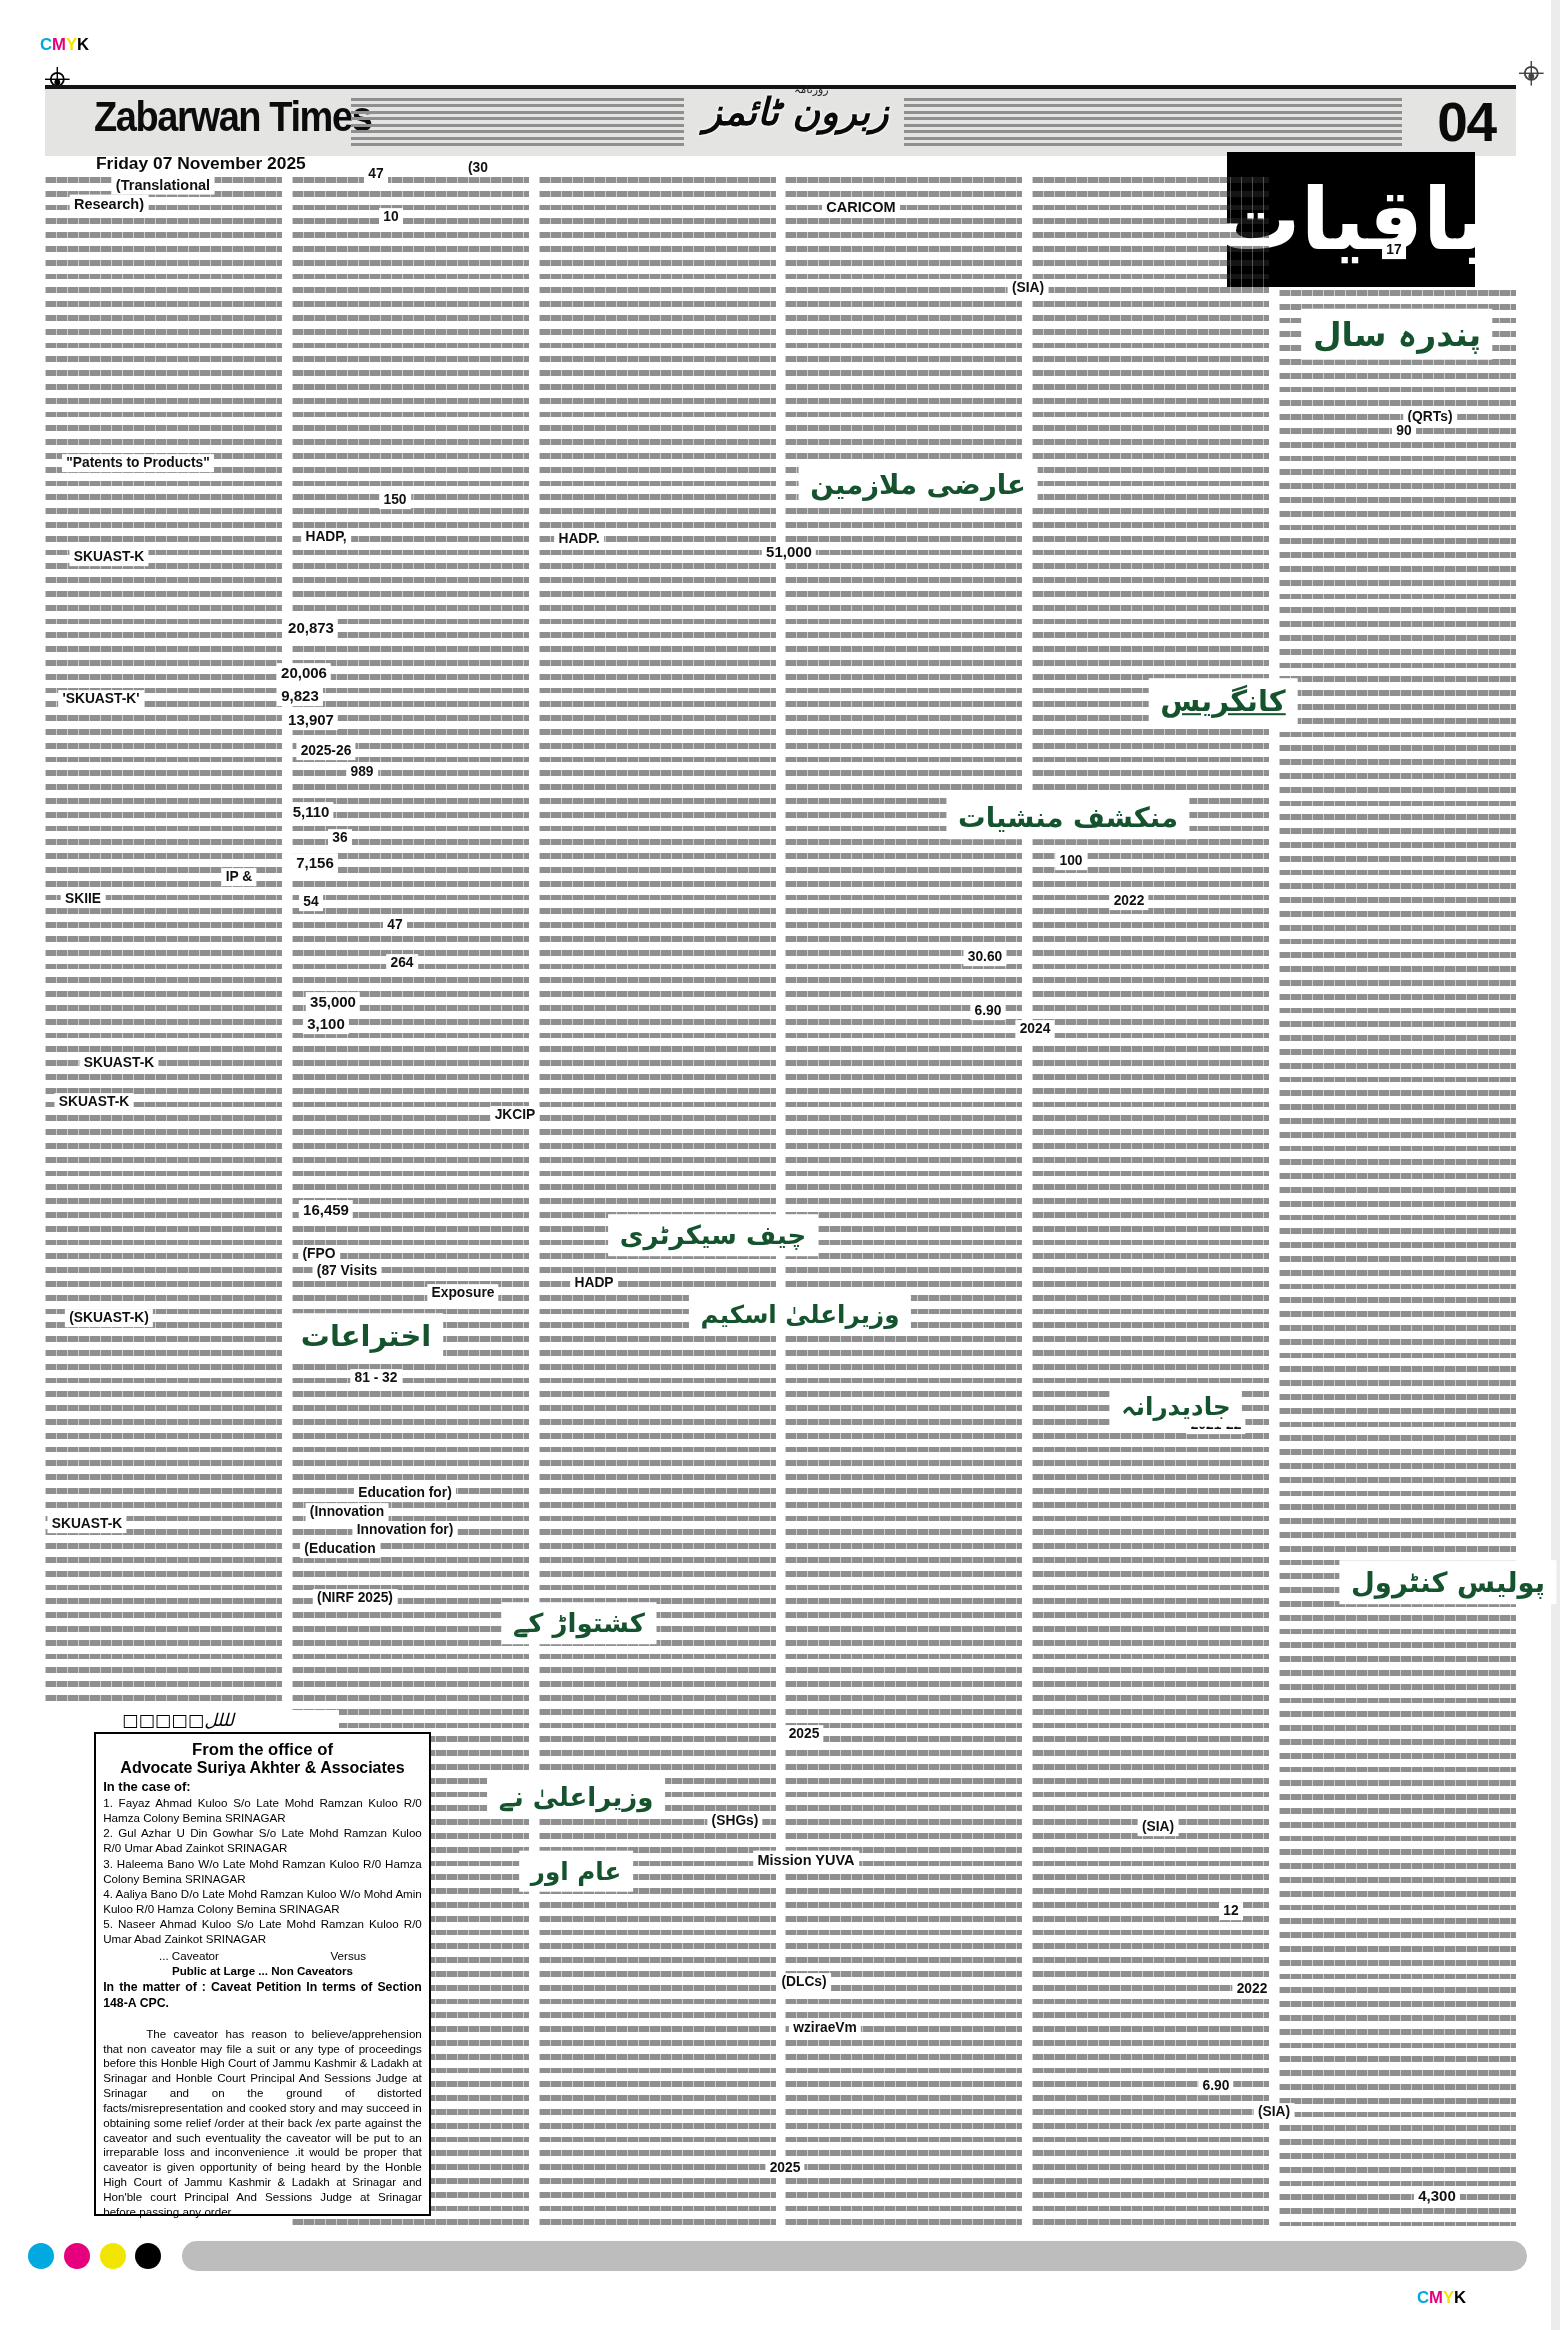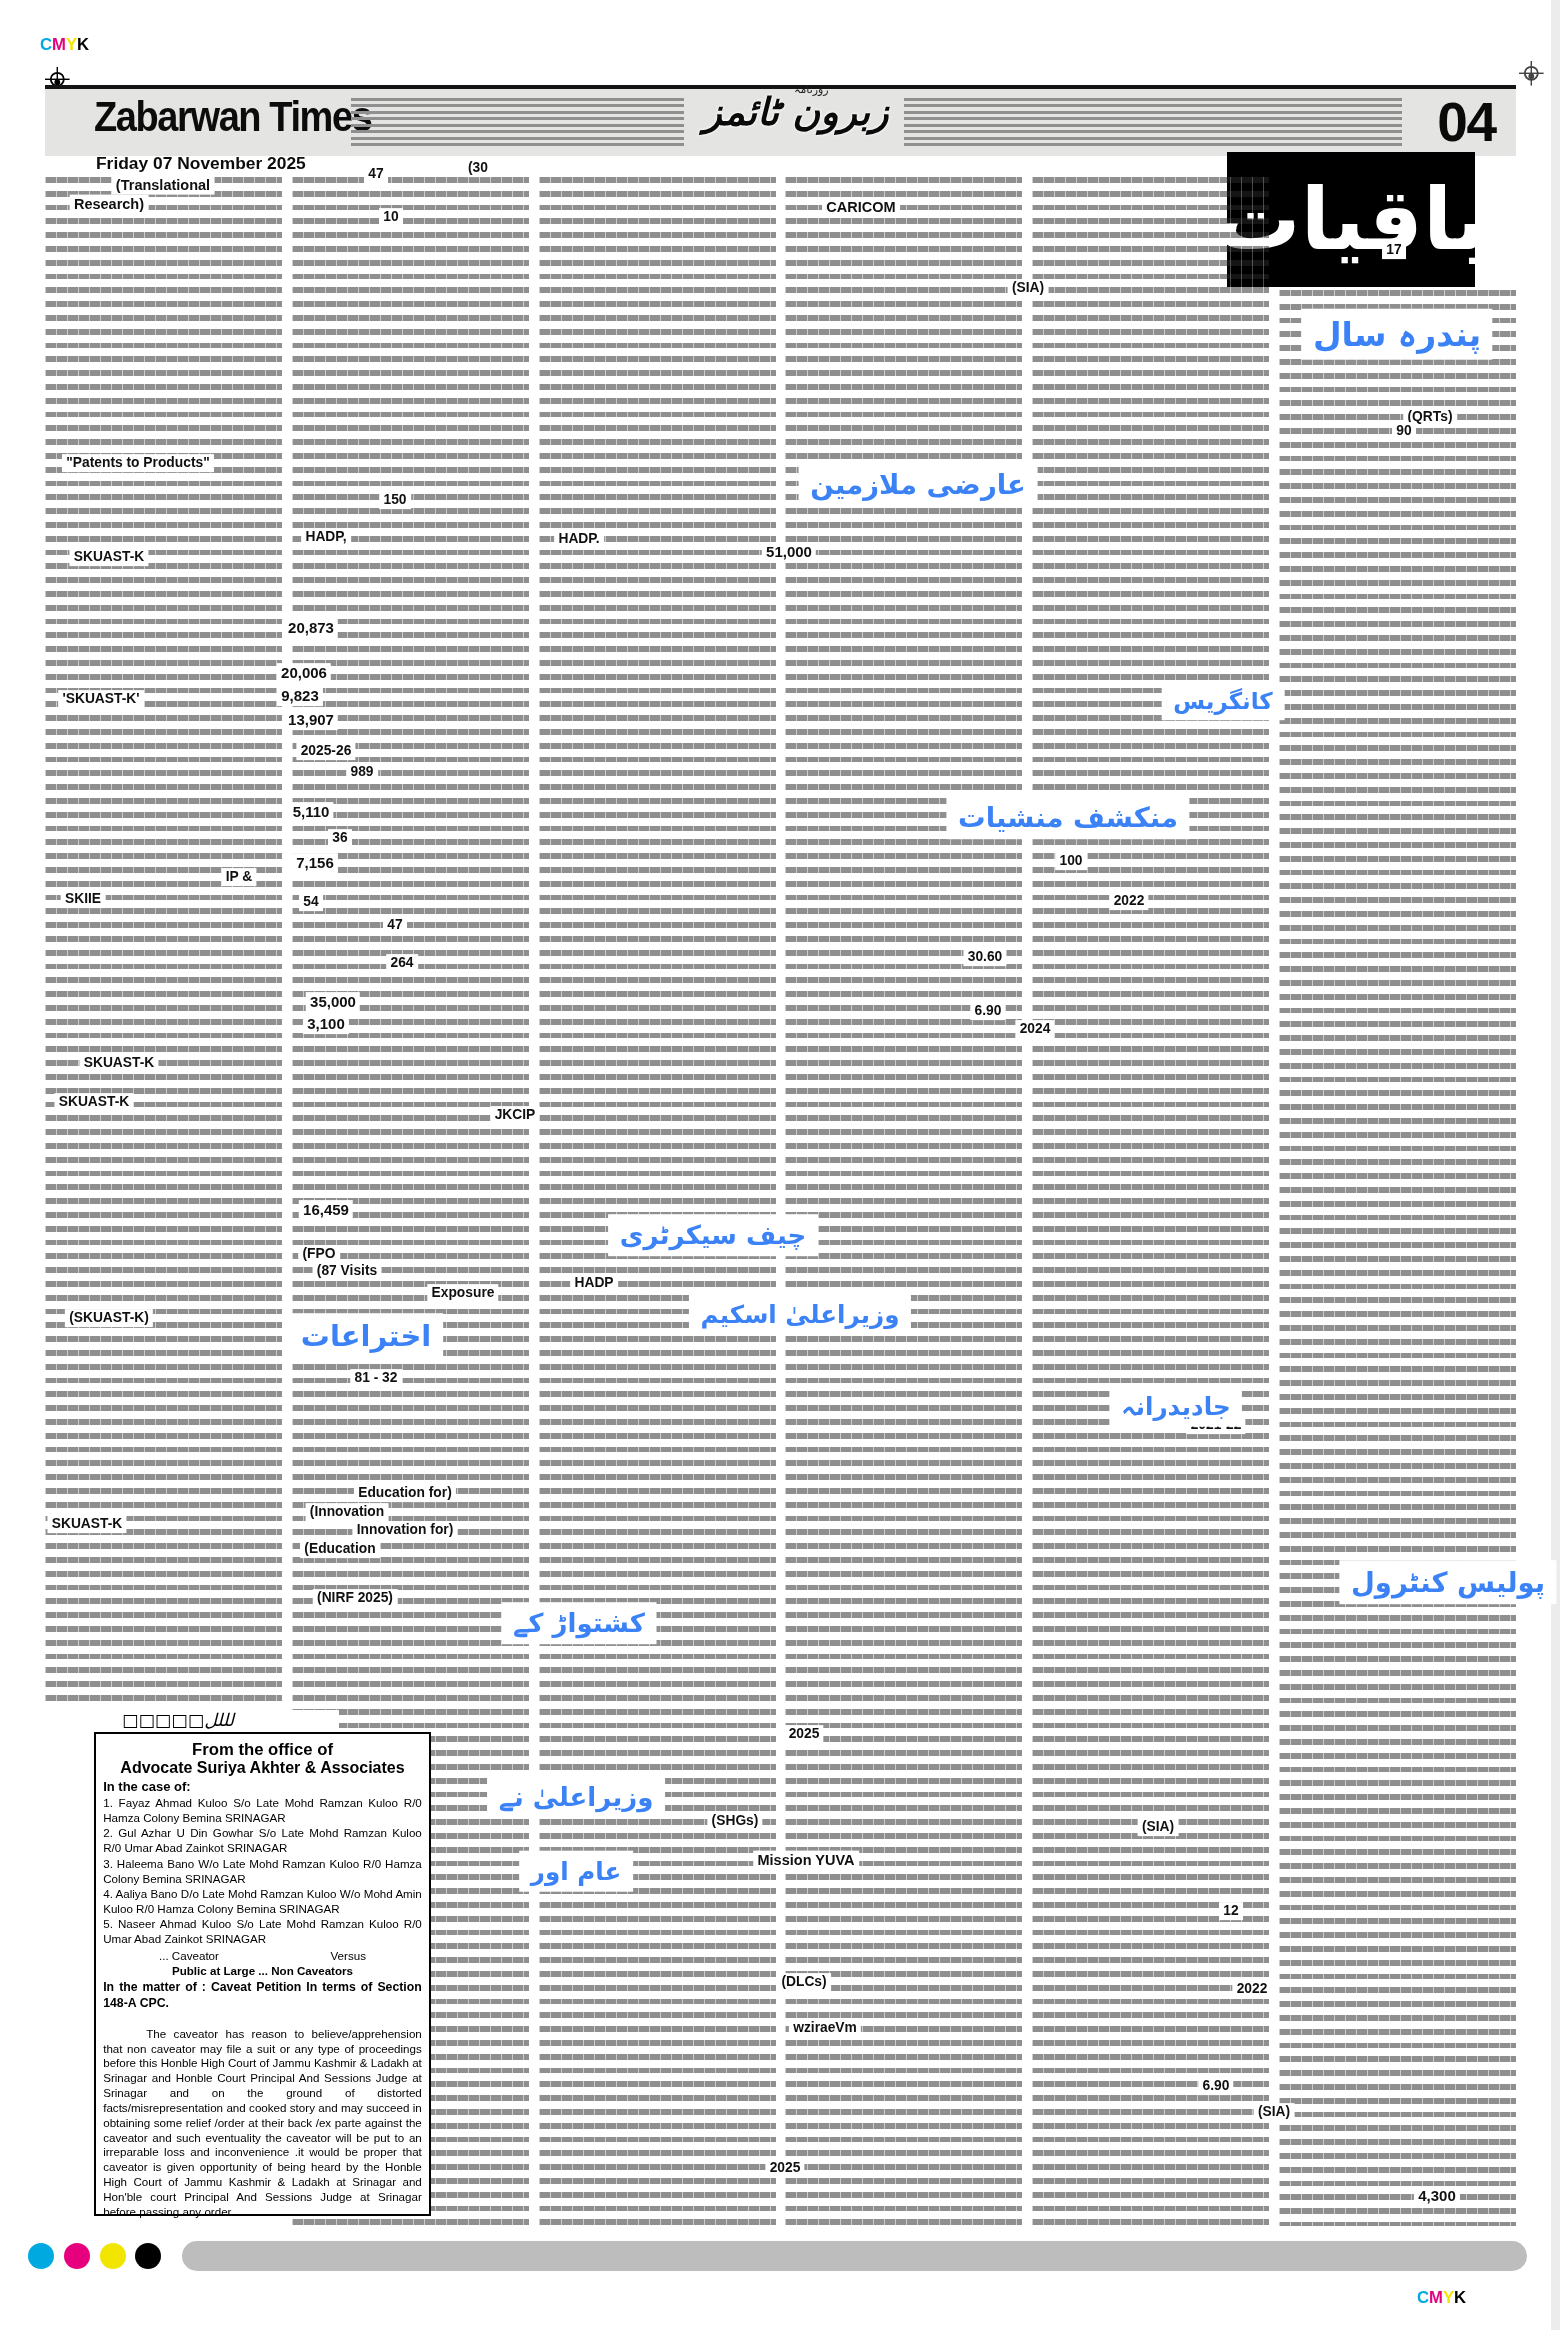--- a/index.html
+++ b/index.html
@@ -38,21 +38,21 @@
              display:flex;align-items:center;justify-content:center;}
   #masthead-title{font-family:"DejaVu Sans",sans-serif;font-size:85px;font-weight:bold;
              color:#fff;direction:rtl;line-height:1;}
   
   .col{position:absolute;opacity:.52;
       background-image:
         repeating-linear-gradient(90deg,rgba(255,255,255,.55) 0 1.4px,transparent 1.4px 11px),
         repeating-linear-gradient(180deg,#2a2a2a 0 5.8px,transparent 5.8px 13.8px);}
   
   .headline{position:absolute;transform:translate(-50%,-50%);background:#fff;padding:5.8px 11.6px;
-      font-family:"DejaVu Sans",sans-serif;font-weight:bold;color:#3b82f6;direction:rtl;
+      font-family:"DejaVu Sans",sans-serif;font-weight:bold;color:#14532d;direction:rtl;
       white-space:nowrap;z-index:5;}
   .token{position:absolute;transform:translate(-50%,-50%);background:#fff;padding:1.4px 4.3px;
       font-family:"Liberation Sans",sans-serif;font-weight:bold;color:#101010;
       white-space:nowrap;z-index:4;}
   #symbols-row{position:absolute;left:122px;top:1710px;width:217px;font-size:17.4px;z-index:5;
       background:#fff;font-family:"DejaVu Sans",sans-serif;letter-spacing:2.2px;color:#000;font-style:italic;}
   
   #notice{position:absolute;left:94px;top:1732px;width:337px;height:484px;background:#fff;
       border:2.9px solid #000;z-index:6;padding:5.8px 7.2px;box-sizing:border-box;
       font-size:11.6px;line-height:1.28;color:#000;}
@@ -104,21 +104,21 @@
   <div class="col" style="left:45px;top:177px;width:237px;height:1531px;"></div>
   <div class="col" style="left:292px;top:177px;width:237px;height:2049px;"></div>
   <div class="col" style="left:539px;top:177px;width:237px;height:2049px;"></div>
   <div class="col" style="left:785px;top:177px;width:237px;height:2049px;"></div>
   <div class="col" style="left:1032px;top:177px;width:237px;height:2049px;"></div>
   <div class="col" style="left:1279px;top:290px;width:237px;height:1936px;"></div>
 
   <div id="headlines-layer">
       <div class="headline" style="left: 1397px; top: 334px; font-size: 33px;">پندرہ سال</div>
       <div class="headline" style="left: 918px; top: 484px; font-size: 27.5px;">عارضی ملازمین</div>
-      <div class="headline" style="left: 1223px; top: 701px; font-size: 23px;">کانگریس</div>
+      <div class="headline" style="left: 1223px; top: 701px; font-size: 29px; text-decoration: underline;">کانگریس</div>
       <div class="headline" style="left: 1068px; top: 817px; font-size: 27.5px;">منکشف منشیات</div>
       <div class="headline" style="left: 713px; top: 1235px; font-size: 26px;">چیف سیکرٹری</div>
       <div class="headline" style="left: 800px; top: 1314px; font-size: 24.6px;">وزیراعلیٰ اسکیم</div>
       <div class="headline" style="left: 366px; top: 1336px; font-size: 29px;">اختراعات</div>
       <div class="headline" style="left: 1176px; top: 1406px; font-size: 24.6px;">جادیدرانہ</div>
       <div class="headline" style="left: 1448px; top: 1582px; font-size: 27.5px;">پولیس کنٹرول</div>
       <div class="headline" style="left: 579px; top: 1623px; font-size: 26px;">کشتواڑ کے</div>
       <div class="headline" style="left: 576px; top: 1797px; font-size: 26px;">وزیراعلیٰ نے</div>
       <div class="headline" style="left: 576px; top: 1871px; font-size: 24.6px;">عام اور</div>
     </div>

